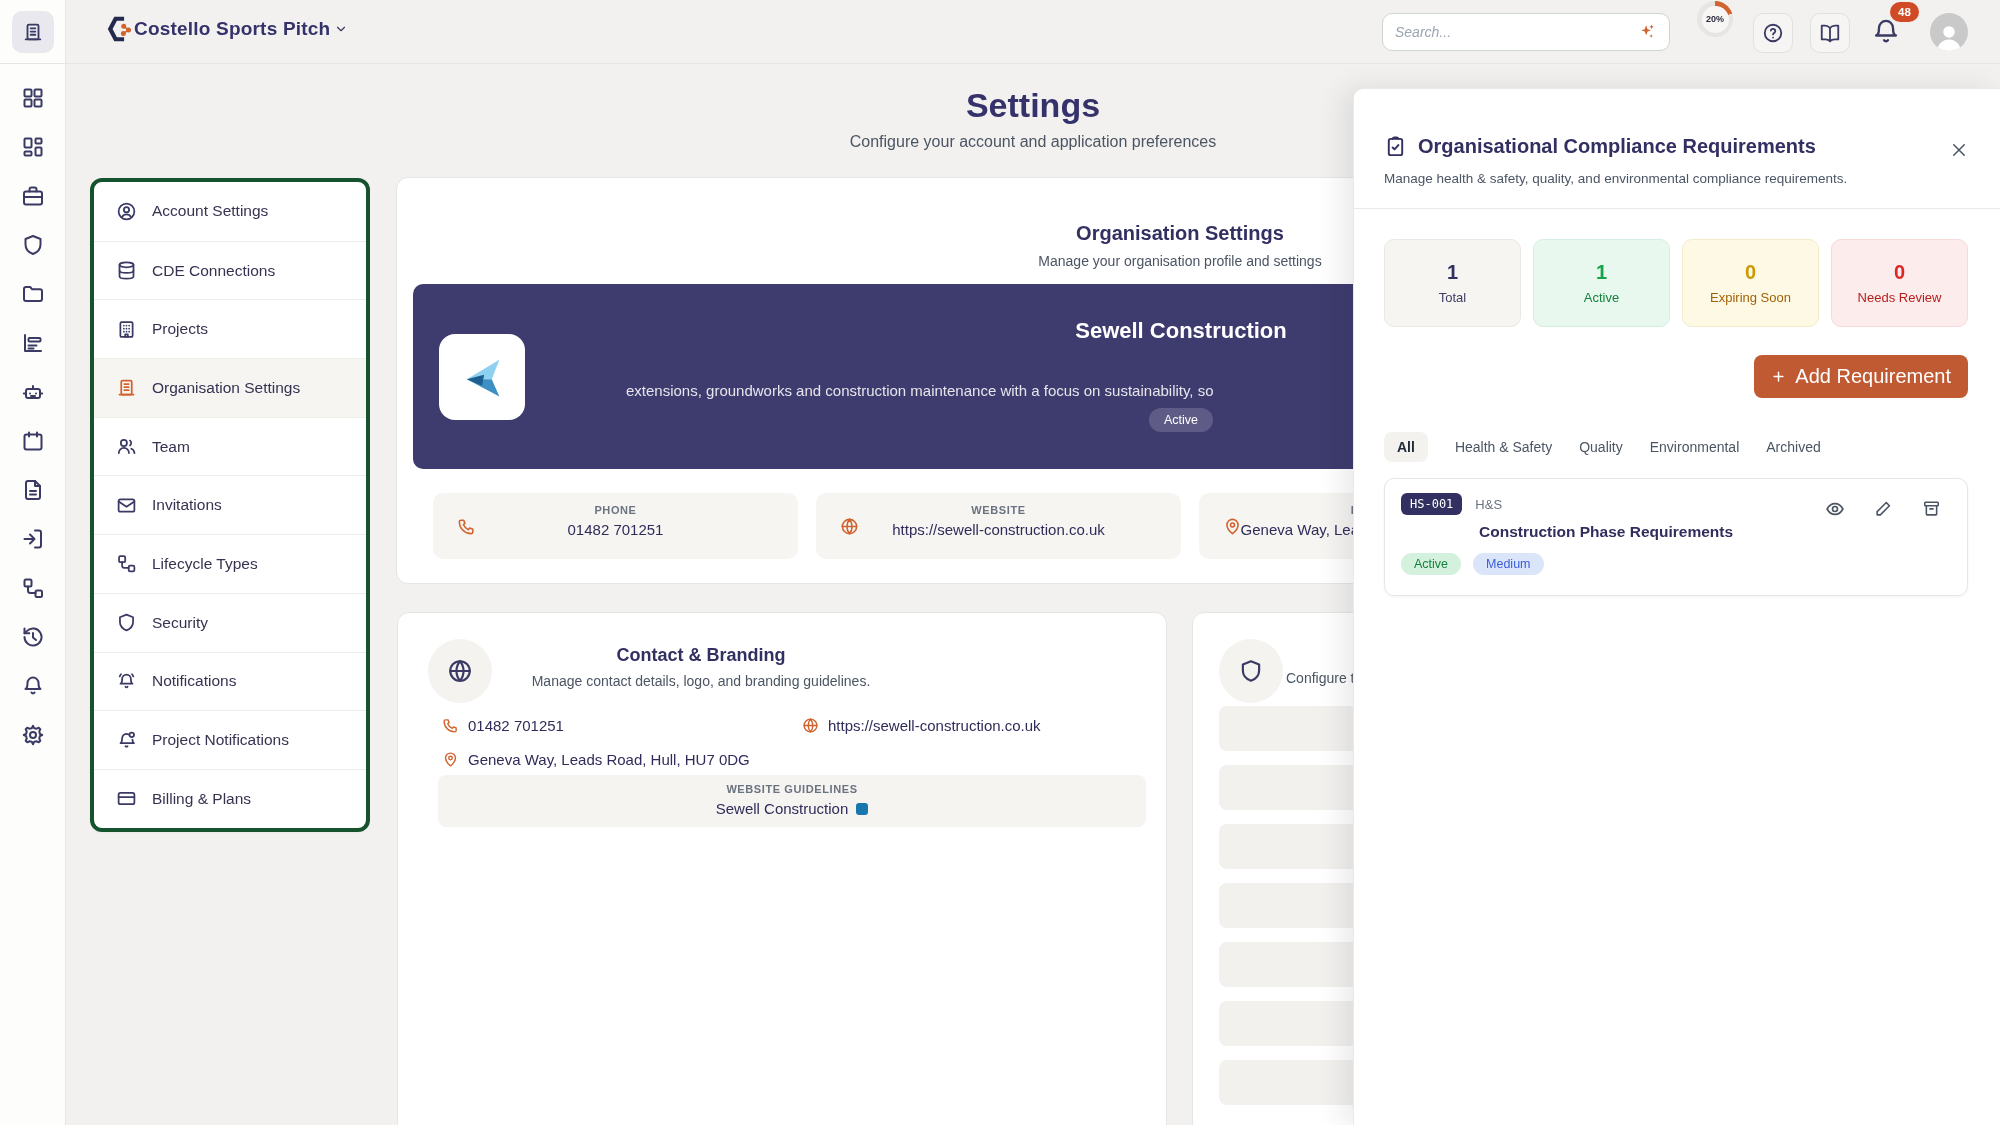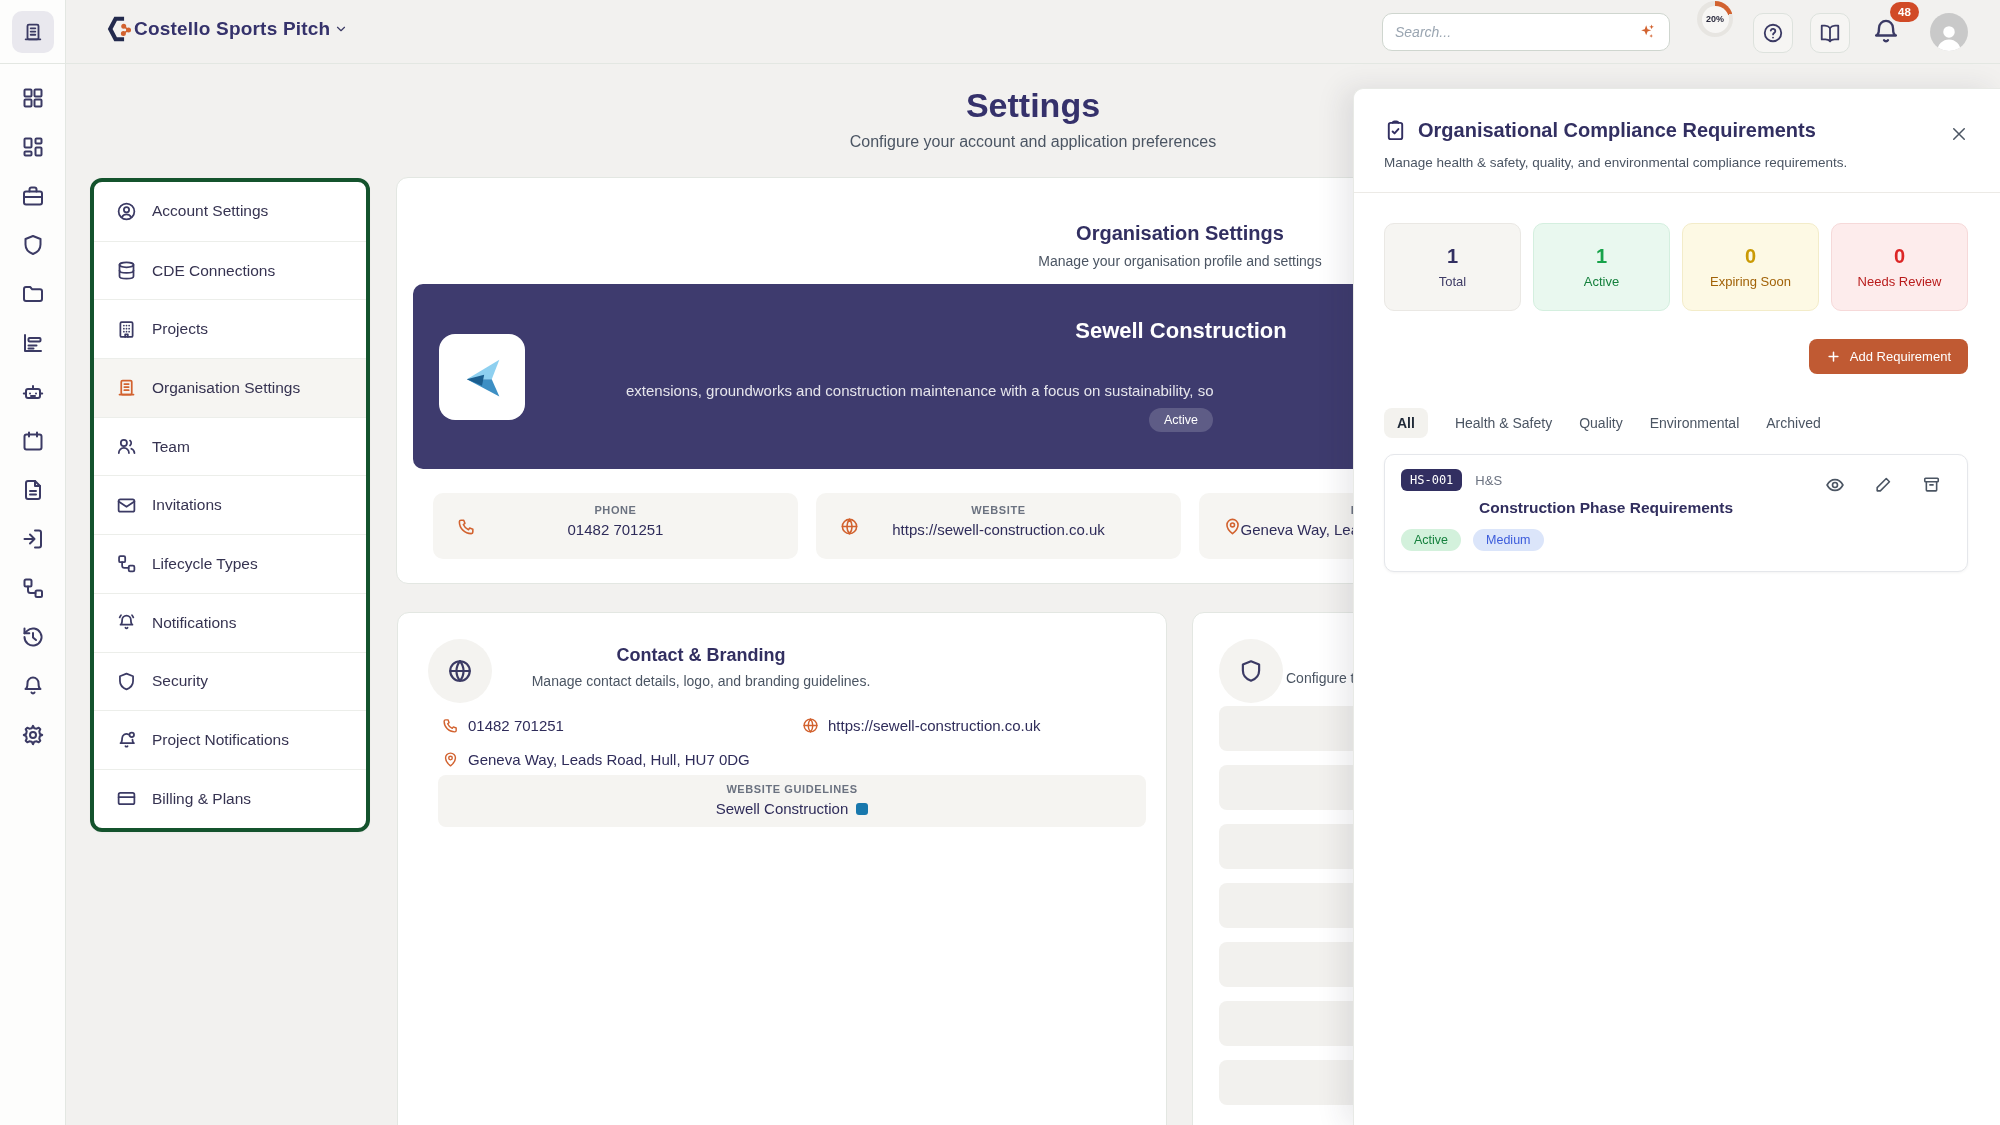--- a/index.html
+++ b/index.html
@@ -81,39 +81,39 @@
   .bb-valrow { margin-top:5px; display:flex; align-items:center; justify-content:center; gap:8px; font-size:15px; color:#2f2c5a; }
   .bb-swatch { width:12px; height:12px; border-radius:3px; background:#1878ad; display:inline-block; }
 
   .sec-card { position:absolute; left:1192px; top:612px; width:768px; height:560px; background:#fff; border:1px solid #e3e7e2; border-radius:12px; z-index:2; }
   .sec-circle { position:absolute; left:26px; top:26px; width:64px; height:64px; border-radius:50%; background:#f4f3f0; display:flex; align-items:center; justify-content:center; }
   .sec-sub { position:absolute; left:93px; top:57px; font-size:14px; color:#4b5563; white-space:nowrap; }
   .skel { position:absolute; left:26px; width:712px; height:45px; background:#f2f1ee; border-radius:8px; }
 
   
   .panel { position:absolute; left:1353px; top:88px; width:647px; height:1037px; background:#fff; border-left:1px solid #e8eae6; border-top:1px solid #e8eae6; border-top-left-radius:10px; box-shadow:-10px 0 28px rgba(40,40,60,.10); z-index:50; }
-  .panel-head { position:relative; padding:30px 34px 22px 30px; border-bottom:1px solid #eceae6; }
+  .panel-head { position:relative; padding:30px 34px 22px 30px; border-bottom:1px solid #eceae6;margin-top:16px; }
   .ph-row { display:flex; align-items:center; gap:11px; }
   .ph-title { font-size:20px; font-weight:700; color:#322f61; }
   .ph-close { position:absolute; right:32px; top:36px; cursor:pointer; }
   .ph-sub { margin-top:13px; font-size:13.5px; color:#4b5563; }
   .stats { display:flex; gap:12px; margin:30px 32px 0 30px; }
   .stat { flex:1; height:88px; border-radius:10px; display:flex; flex-direction:column; align-items:center; justify-content:center; gap:6px; }
   .stat .num { font-size:20px; font-weight:700; }
   .stat .slabel { font-size:13px; }
   .stat.total { background:#f6f5f2; border:1px solid #eae8e4; }
   .stat.total .num { color:#322f61; } .stat.total .slabel { color:#3f3c66;text-align:center; }
   .stat.active { background:#e9f8ef; border:1px solid #d4efdf; }
   .stat.active .num { color:#17a34a; } .stat.active .slabel { color:#15803d; }
   .stat.expiring { background:#fdf9e4; border:1px solid #f3ecc9; }
   .stat.expiring .num { color:#ca9a04; } .stat.expiring .slabel { color:#a16207; }
   .stat.review { background:#fdecec; border:1px solid #f6d9d9; }
   .stat.review .num { color:#dc2626; } .stat.review .slabel { color:#b91c1c; }
   .add-row { display:flex; justify-content:flex-end; margin:28px 32px 0 0; }
-  .add-btn { display:flex; align-items:center; gap:9px; background:#c05a33; color:#fff; font-size:13px; padding:10px 17px; border-radius:8px; border:none; cursor:pointer; font-family:"Liberation Sans",sans-serif; }
+  .add-btn { display:flex; align-items:center; gap:9px; background:#c05a33; color:#fff; font-size:20px; padding:10px 17px; border-radius:8px; border:none; cursor:pointer; font-family:"Liberation Sans",sans-serif; }
   .tabs { display:flex; align-items:center; gap:27px; margin:34px 32px 0 30px; }
   .tab { font-size:14px; color:#4b5563; cursor:pointer; white-space:nowrap; }
   .tab.on { background:#f3f2ee; color:#1f2937; padding:7px 13px; border-radius:8px; font-weight:600; }
   .req-card { position:relative; margin:16px 32px 0 30px; height:118px; background:#fff; border:1px solid #e5e7eb; border-radius:10px; box-shadow:0 1px 3px rgba(0,0,0,.05); padding:14px 16px; }
   .req-top { display:flex; align-items:center; gap:13px; }
   .req-code { font-family:"DejaVu Sans Mono", monospace; font-size:12px; color:#fff; background:#322f61; padding:4px 9px; border-radius:6px; }
   .req-cat { font-size:13px; color:#6b7280; }
   .req-actions { position:absolute; right:26px; top:20px; display:flex; gap:29px; }
   .req-actions .act { cursor:pointer; }
   .req-title { margin:8px 0 0 78px; font-size:15.5px; font-weight:600; color:#312e5e; }
@@ -350,31 +350,31 @@
     <div class="nav-item">
       <svg width="21" height="21" viewBox="0 0 24 24" class="ic">
           <rect x="3.5" y="3.5" width="7" height="7" rx="1.5"></rect>
           <rect x="14.5" y="14.5" width="6.5" height="6.5" rx="1.5"></rect>
           <path d="M7 10.5v4a2.5 2.5 0 0 0 2.5 2.5h5"></path>
         </svg>
       <span class="lbl">Lifecycle Types</span>
     </div>
     <div class="nav-item">
       <svg width="21" height="21" viewBox="0 0 24 24" class="ic">
+          <path d="M12 3l7.5 3v5.5c0 5-3.5 8-7.5 9.5-4-1.5-7.5-4.5-7.5-9.5V6z"></path>
+        </svg>
+      <span class="lbl">Security</span>
+    </div>
+    <div class="nav-item">
+      <svg width="21" height="21" viewBox="0 0 24 24" class="ic">
           <path d="M7 9a5 5 0 0 1 10 0c0 5 1.8 5.5 1.8 5.5H5.2S7 14 7 9"></path>
           <path d="M10.8 18a1.5 1.5 0 0 0 2.4 0"></path>
           <path d="M4.2 6.2a7 7 0 0 1 1.5-2.5M19.8 6.2a7 7 0 0 0-1.5-2.5"></path>
         </svg>
       <span class="lbl">Notifications</span>
-    </div>
-    <div class="nav-item">
-      <svg width="21" height="21" viewBox="0 0 24 24" class="ic">
-          <path d="M12 3l7.5 3v5.5c0 5-3.5 8-7.5 9.5-4-1.5-7.5-4.5-7.5-9.5V6z"></path>
-        </svg>
-      <span class="lbl">Security</span>
     </div>
     <div class="nav-item">
       <svg width="21" height="21" viewBox="0 0 24 24" class="ic">
           <path d="M18.8 11c.2 3.5 1.7 4 1.7 4H5.2S7 14.5 7 9.5a5 5 0 0 1 7.3-4.4"></path>
           <circle cx="18" cy="5.5" r="2.6"></circle>
           <path d="M10.8 18.5a1.5 1.5 0 0 0 2.4 0"></path>
         </svg>
       <span class="lbl">Project Notifications</span>
     </div>
     <div class="nav-item">

